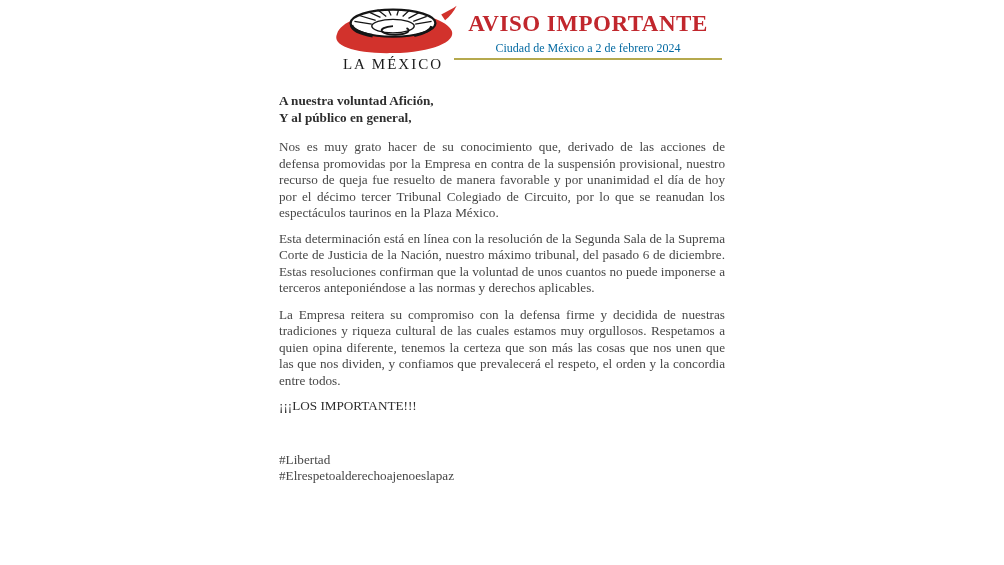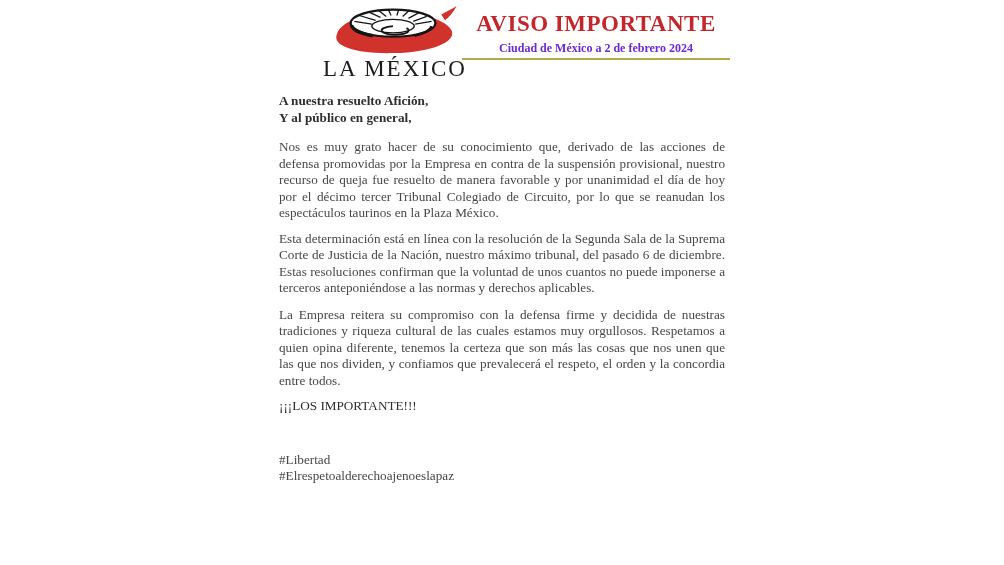--- a/index.html
+++ b/index.html
@@ -8,32 +8,32 @@
     font-family:"Liberation Serif","DejaVu Serif",serif;
   }
   .page{position:relative;width:1004px;height:565px;background:#fff;}
   .doc{position:absolute;left:279px;top:0;width:446px;height:565px;}
 
   
   .header{position:relative;height:92px;}
   .logo-block{position:absolute;left:44px;top:2px;width:140px;text-align:center;}
   .logo-art{display:block;margin:0 auto;}
   .brand{
-    margin-top:0px;font-size:23px;letter-spacing:2px;color:#1c1c1c;
+    margin-top:0px;font-size:15px;letter-spacing:2px;color:#1c1c1c;
     font-family:"Liberation Serif","DejaVu Serif",serif;white-space:nowrap;
   }
-  .header-right{position:absolute;left:180px;top:0;width:274px;height:92px;}
+  .header-right{position:absolute;left:172px;top:0;width:274px;height:92px;}
   .aviso-title{
     position:absolute;left:0;top:11px;width:100%;text-align:center;
     font-size:23px;font-weight:bold;letter-spacing:0.5px;color:var(--title-red,#c1272d);
     white-space:nowrap;
   }
   .dateline{
     position:absolute;left:0;top:41px;width:100%;text-align:center;
-    font-size:12px;color:#6d28d9;white-space:nowrap;font-weight:bold;
+    font-size:12px;color:#0369a1;white-space:nowrap;
   }
   .divider{
     position:absolute;left:3px;top:58px;width:268px;height:0;
     border-top:2px solid var(--divider-gold,#b5a94e);
   }
 
   
   .letter-body{color:var(--ink,#474747);font-size:13.2px;}
   .letter-body p{margin:0;}
   .salutation{font-weight:bold;color:var(--ink-dark,#2e2e2e);line-height:17px;}
@@ -74,21 +74,21 @@
 
       <div class="header-right">
         <div class="aviso-title">AVISO IMPORTANTE</div>
         <div class="dateline">Ciudad de México a 2 de febrero 2024</div>
         <div class="divider"></div>
       </div>
 
     </div>
 
     <div class="letter-body">
-      <p class="salutation">A nuestra resuelto Afición,</p>
+      <p class="salutation">A nuestra voluntad Afición,</p>
       <p class="salutation">Y al público en general,</p>
 
       <p class="para para-1">Nos es muy grato hacer de su conocimiento que, derivado de las acciones de defensa promovidas por la Empresa en contra de la suspensión provisional, nuestro recurso de queja fue resuelto de manera favorable y por unanimidad el día de hoy por el décimo tercer Tribunal Colegiado de Circuito, por lo que se reanudan los espectáculos taurinos en la Plaza México.</p>
       <p class="para para-2">Esta determinación está en línea con la resolución de la Segunda Sala de la Suprema Corte de Justicia de la Nación, nuestro máximo tribunal, del pasado 6 de diciembre. Estas resoluciones confirman que la voluntad de unos cuantos no puede imponerse a terceros anteponiéndose a las normas y derechos aplicables.</p>
       <p class="para para-4">La Empresa reitera su compromiso con la defensa firme y decidida de nuestras tradiciones y riqueza cultural de las cuales estamos muy orgullosos. Respetamos a quien opina diferente, tenemos la certeza que son más las cosas que nos unen que las que nos dividen, y confiamos que prevalecerá el respeto, el orden y la concordia entre todos.</p>
 
       <p class="cta">¡¡¡LOS IMPORTANTE!!!</p>
 
       <p class="hashtag hashtag-first">#Libertad</p>
       <p class="hashtag">#Elrespetoalderechoajenoeslapaz</p>

